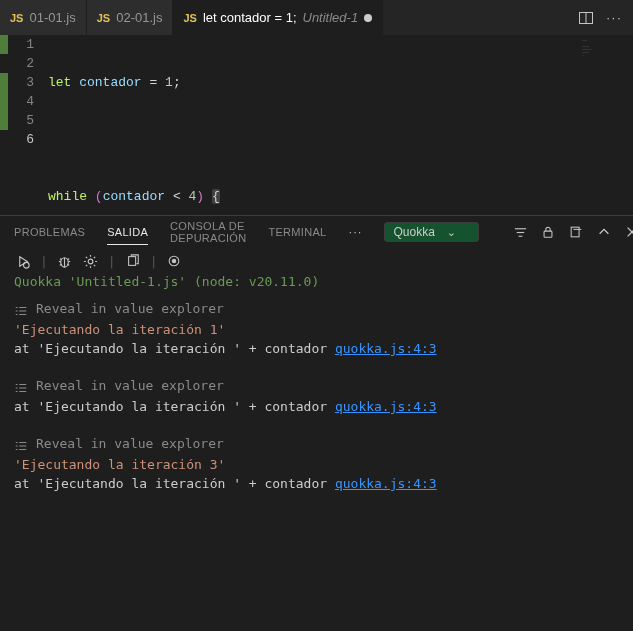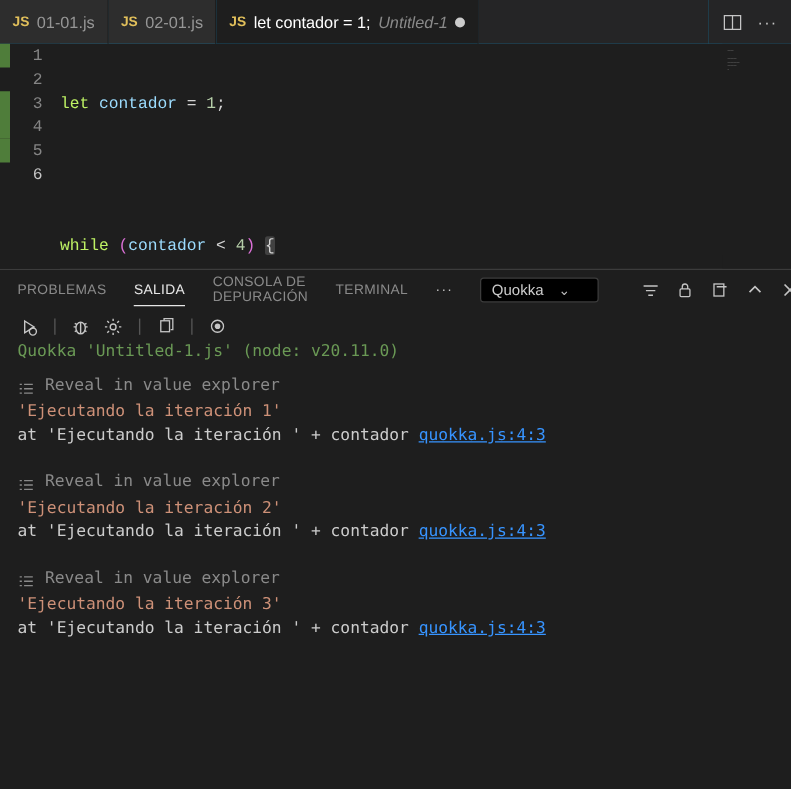--- a/index.html
+++ b/index.html
@@ -10,21 +10,21 @@
     font-family: "Segoe UI", Arial, sans-serif;
     font-size: 13px;
     color: #cccccc;
     overflow: hidden;
     position: relative;
   }
   
   .tabbar {
     display: flex;
     height: 35px;
-    background: #0ea5e9;
+    background: #e5e5e5;
     align-items: stretch;
   }
   .tab {
     display: flex;
     align-items: center;
     padding: 0 10px;
     gap: 6px;
     background: #2d2d2d;
     border-right: 1px solid #1e1e1e;
     color: #969696;
@@ -117,21 +117,21 @@
     padding: 0 14px;
     gap: 22px;
     font-size: 11px;
     color: #8a8a8a;
   }
   .panel-tab { padding: 6px 0; cursor: pointer; letter-spacing: 0.3px;}
   .panel-tab.active { color: #e7e7e7; border-bottom: 1px solid #e7e7e7; }
   .panel-tabs .dots { color:#c5c5c5; }
   .source-select {
     margin-left: auto;
-    background: #000000;
+    background: #14532d;
     color: #cccccc;
     border: 1px solid #3c3c3c;
     padding: 2px 22px 2px 8px;
     font-size: 12px;
     border-radius: 3px;
     position: relative;
   }
   .source-select .chev { position: static; margin-left: 12px; font-size:11px; color:#c5c5c5;}
   .panel-right-icons { display:flex; gap:10px; margin-left:10px; color:#c5c5c5;}
   .panel-toolbar {
@@ -334,21 +334,20 @@
         <svg width="14" height="14" viewBox="0 0 16 16" stroke="#8a8a8a" fill="none" stroke-width="1.2">
             <line x1="2" y1="4" x2="4" y2="4"></line>
             <line x1="6" y1="4" x2="14" y2="4"></line>
             <line x1="2" y1="8" x2="4" y2="8"></line>
             <line x1="6" y1="8" x2="14" y2="8"></line>
             <line x1="2" y1="12" x2="4" y2="12"></line>
             <line x1="6" y1="12" x2="14" y2="12"></line>
           </svg>
         <span>Reveal in value explorer</span>
       </div>
-      <div class="log-line1">'Ejecutando la iteración 2'</div>
       <div class="log-line2"><span class="plain">  at </span><span class="plain">'Ejecutando la iteración ' + contador </span><span class="link">quokka.js:4:3</span></div>
     </div>
 
     <div class="log-block">
       <div class="reveal">
         <svg width="14" height="14" viewBox="0 0 16 16" stroke="#8a8a8a" fill="none" stroke-width="1.2">
             <line x1="2" y1="4" x2="4" y2="4"></line>
             <line x1="6" y1="4" x2="14" y2="4"></line>
             <line x1="2" y1="8" x2="4" y2="8"></line>
             <line x1="6" y1="8" x2="14" y2="8"></line>

